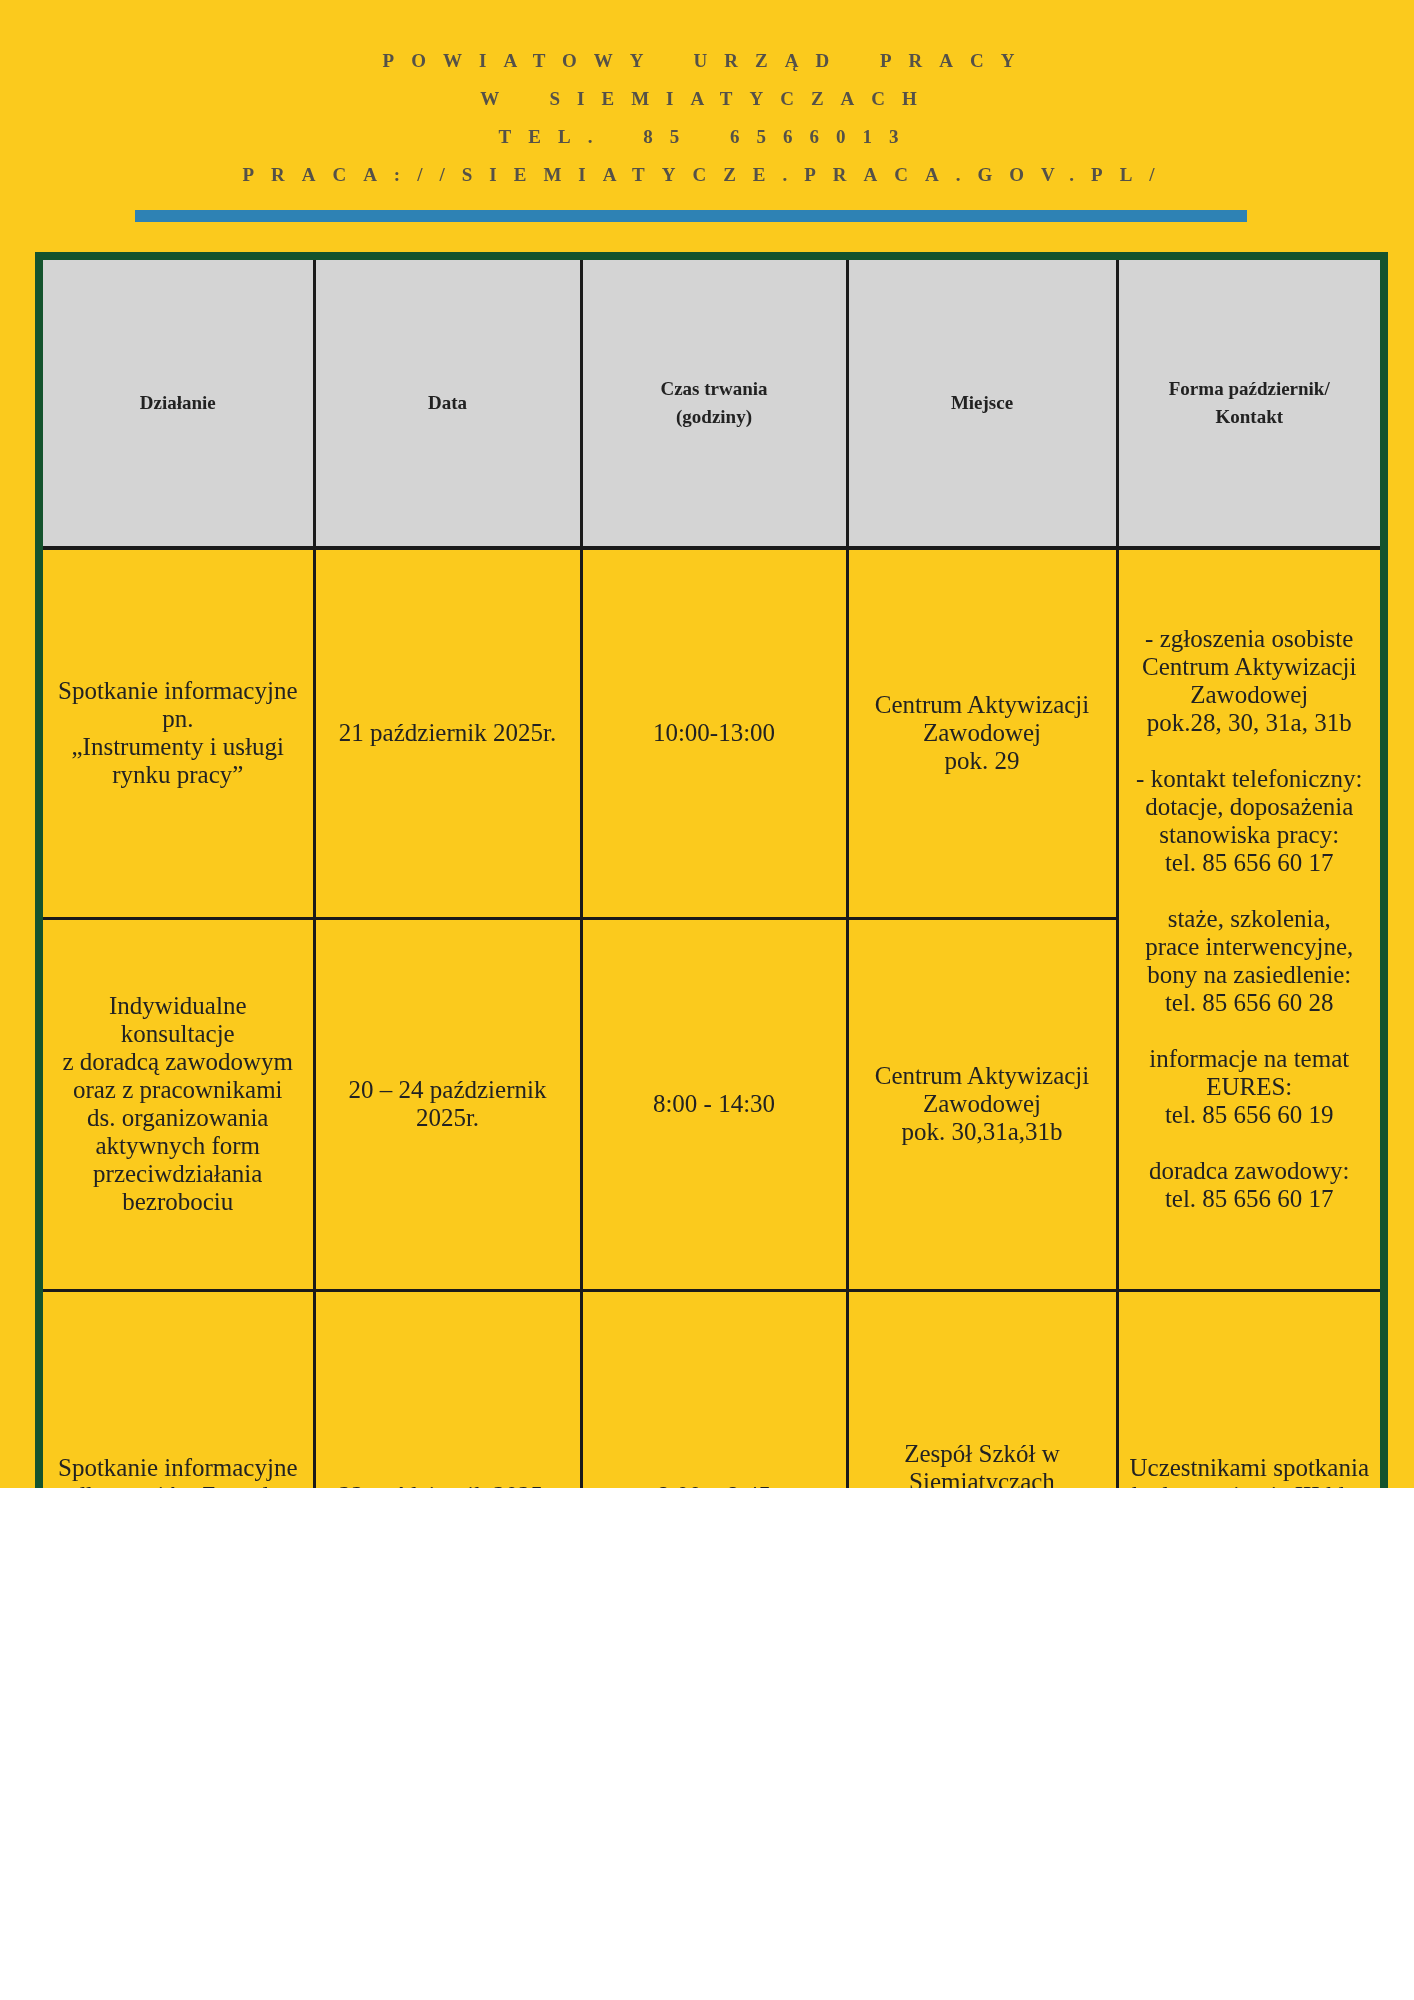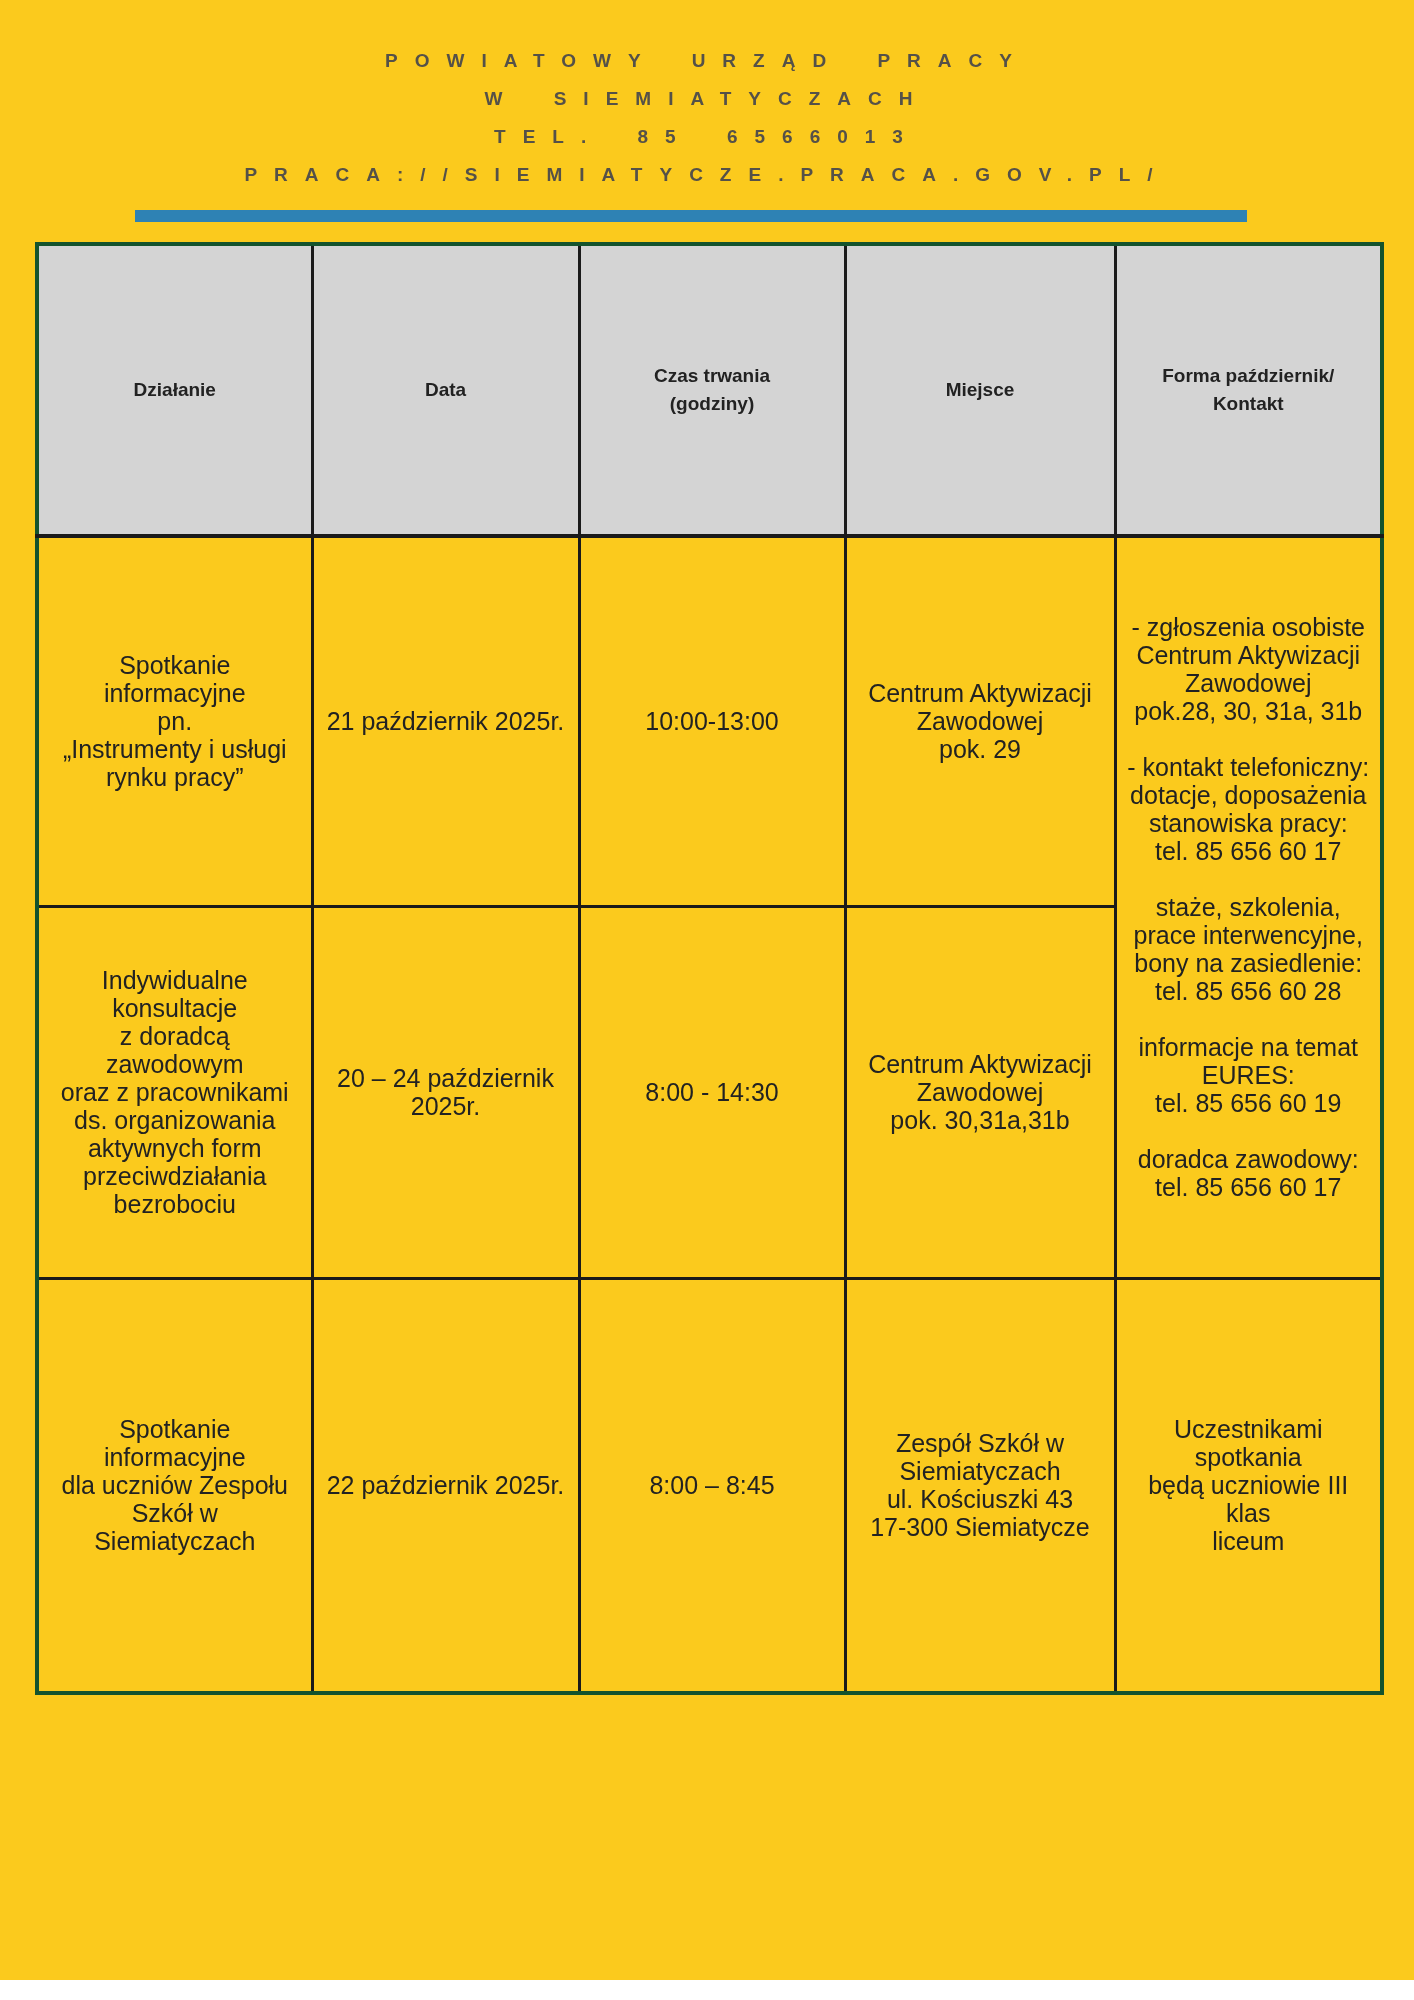--- a/index.html
+++ b/index.html
@@ -1,21 +1,21 @@
 <!DOCTYPE html>
 <html lang="pl"><head>
 <meta charset="utf-8">
 <style>
   html, body { margin: 0; padding: 0; }
   .page {
     position: relative;
     width: 1414px;
-    height: 1980px;
+    height: 1488px;
     background: #FBCA1D;
-    font-family: Liberation Sans, sans-serif;
+    font-family: Liberation Serif, serif;
     overflow: hidden;
   }
   .org-header {
     padding-top: 42px;
     text-align: center;
   }
   .org-line {
     font-size: 19px;
     font-weight: bold;
     line-height: 38px;
@@ -24,25 +24,25 @@
     color: #555148;
     white-space: nowrap;
   }
   .accent-bar {
     width: 1112px;
     height: 12px;
     margin: 16px 0 0 135px;
     background: #2E82B4;
   }
   table.schedule {
-    margin: 20px 0 0 35px;
+    margin: 30px 0 0 35px;
     width: 1345px;
     border-collapse: collapse;
     table-layout: fixed;
-    border: 4px solid #14532d;
+    border: 8px solid #14532d;
   }
   table.schedule th, table.schedule td {
     border: 3px solid #1A1A1A;
     vertical-align: middle;
     text-align: center;
     padding: 6px 10px;
     color: #222222;
     font-size: 25px;
     line-height: 28px;
     white-space: pre-line;

